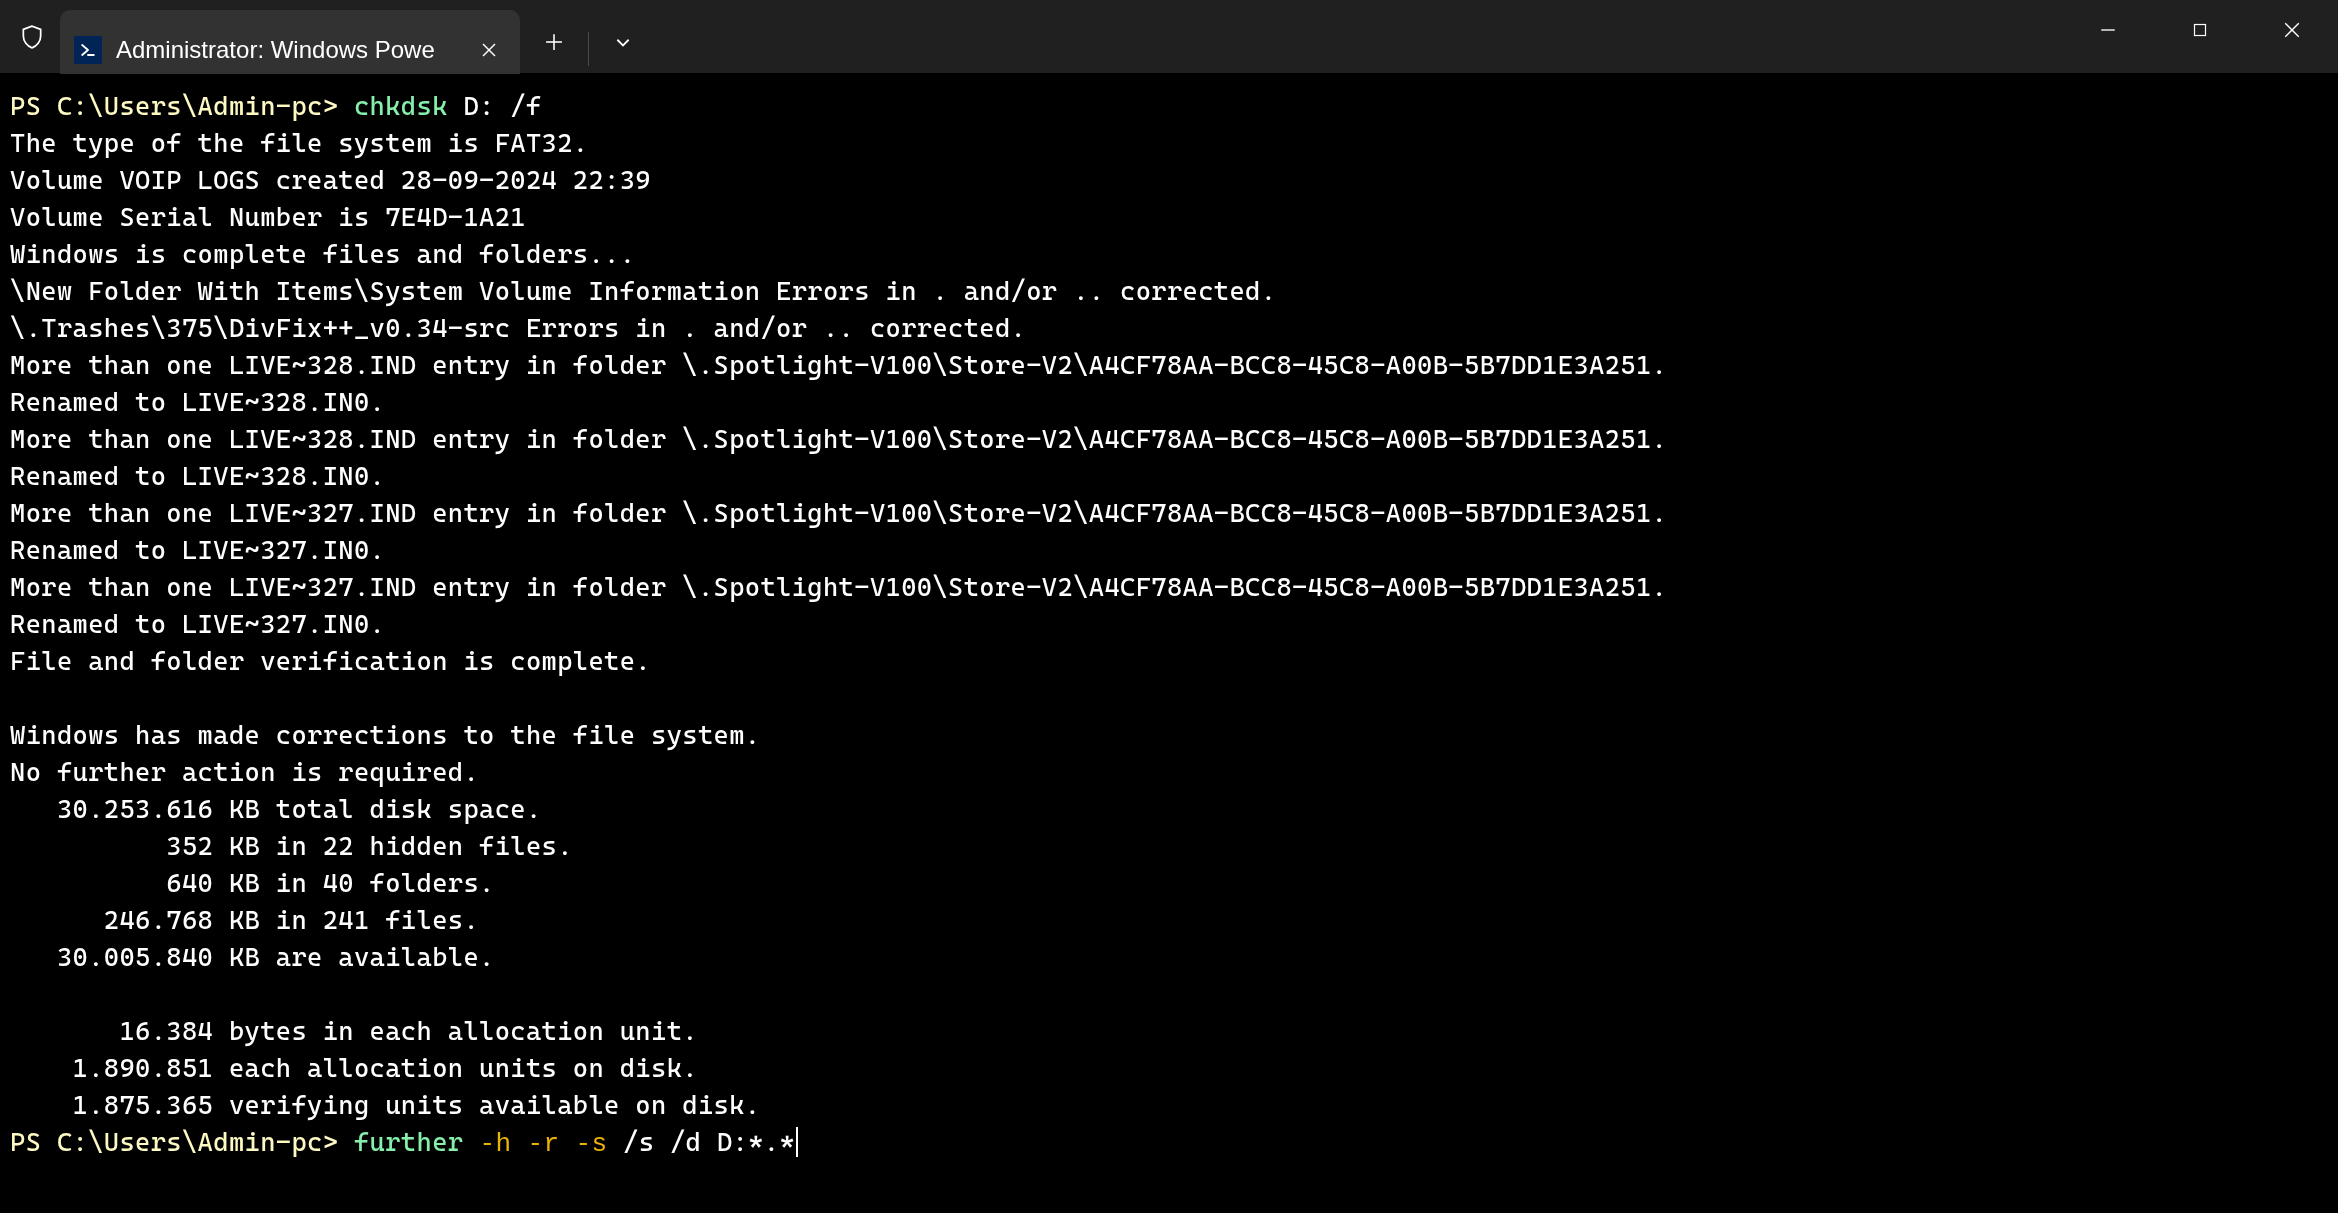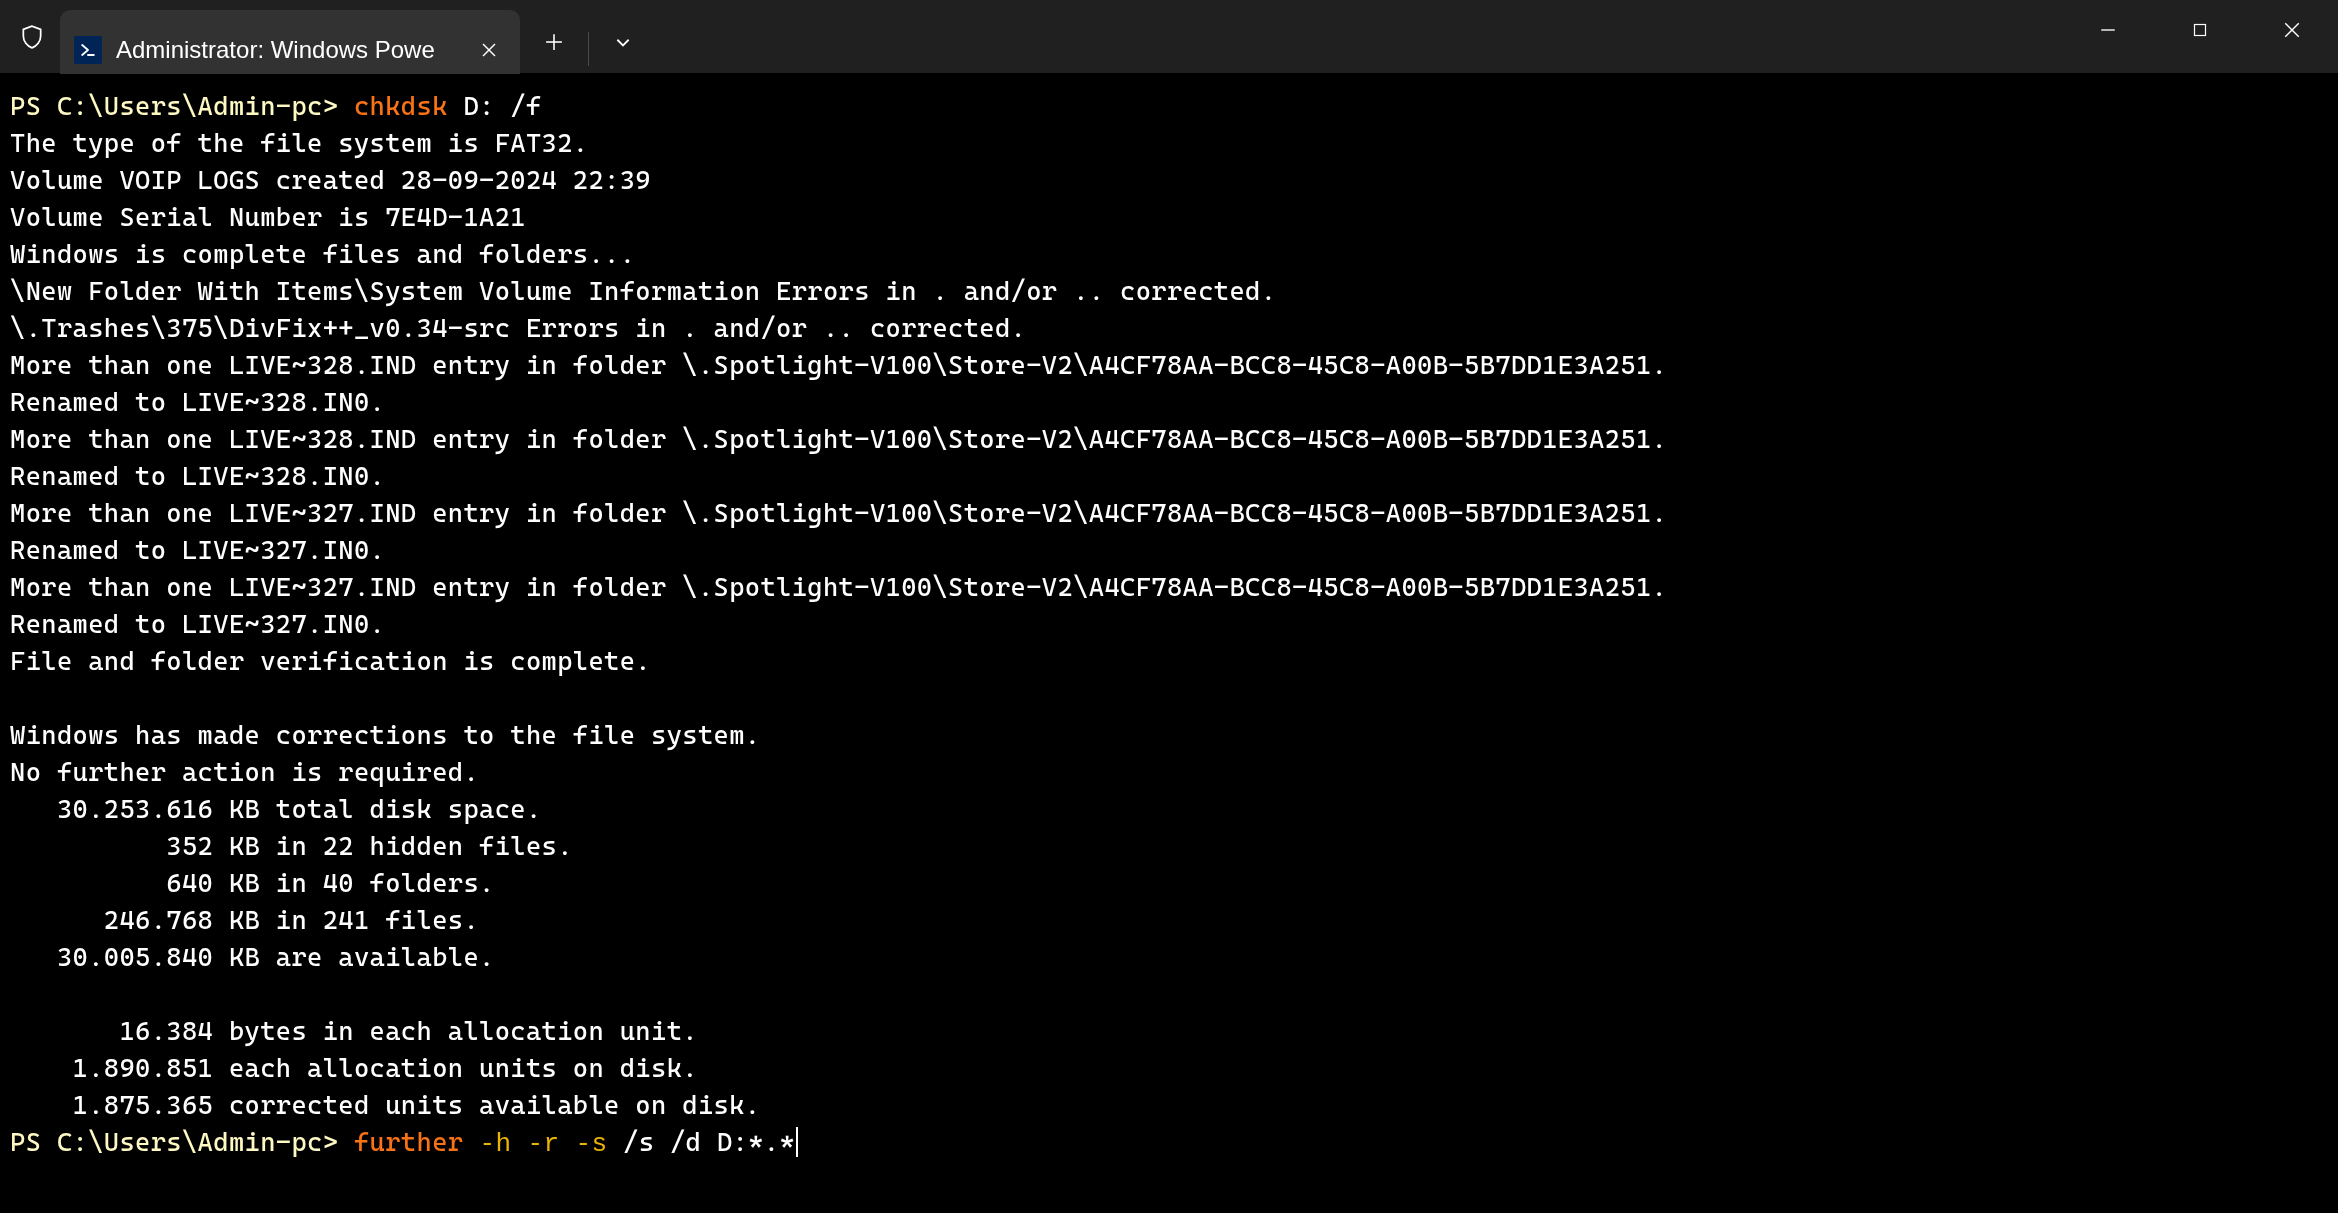--- a/index.html
+++ b/index.html
@@ -88,21 +88,21 @@
     flex: 1;
     background: #000;
     padding: 14px 10px 10px 10px;
     font-size: 26px;
     line-height: 37px;
     letter-spacing: 0.4px;
     white-space: pre;
     overflow: hidden;
   }
   .prompt { color:#fef9c3; }
-  .cmd-yellow { color:#f97316; }
+  .cmd-yellow { color:#86efac; }
   .cmd-gray { color:#eab308;font-family:Liberation Mono, monospace; }
   .cursor {
     display:inline-block;width:2px;height:30px;background:#fff;vertical-align:text-bottom;margin-left:1px;
   }
 </style>
 </head>
 <body>
 
 <div class="window">
 
@@ -189,16 +189,16 @@
 <span>Windows has made corrections to the file system.</span>
 <span>No further action is required.</span>
 <span>   30.253.616 KB total disk space.</span>
 <span>          352 KB in 22 hidden files.</span>
 <span>          640 KB in 40 folders.</span>
 <span>      246.768 KB in 241 files.</span>
 <span>   30.005.840 KB are available.</span>
 <span></span>
 <span>       16.384 bytes in each allocation unit.</span>
 <span>    1.890.851 each allocation units on disk.</span>
-<span>    1.875.365 corrected units available on disk.</span>
+<span>    1.875.365 verifying units available on disk.</span>
 <span class="prompt">PS C:\Users\Admin-pc&gt; </span><span class="cmd-yellow">further</span><span class="cmd-gray"> -h -r -s</span><span> /s /d D:*.*</span><span class="cursor"></span></div>
 
 </div>
 
 </body></html>

